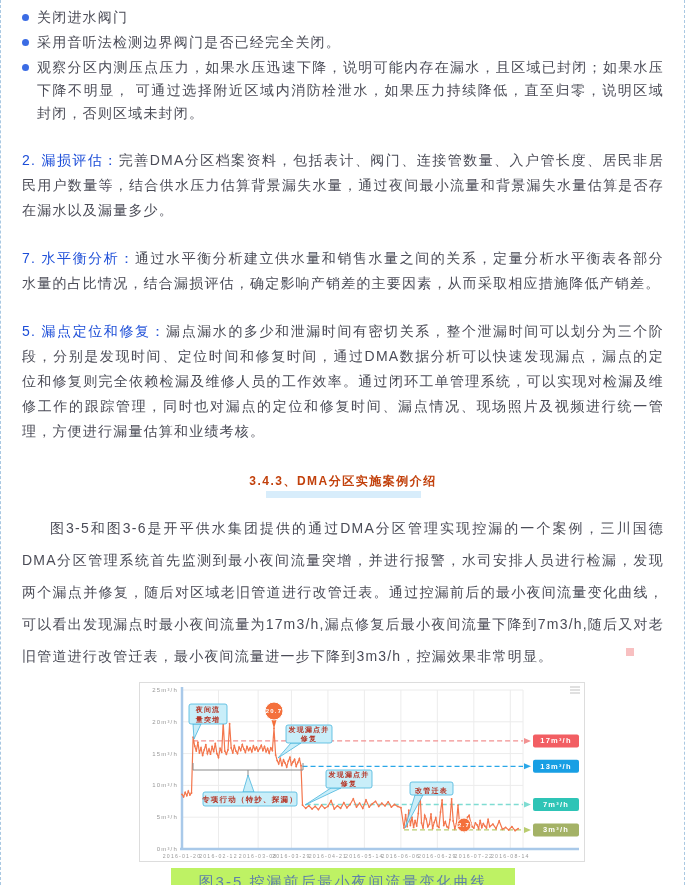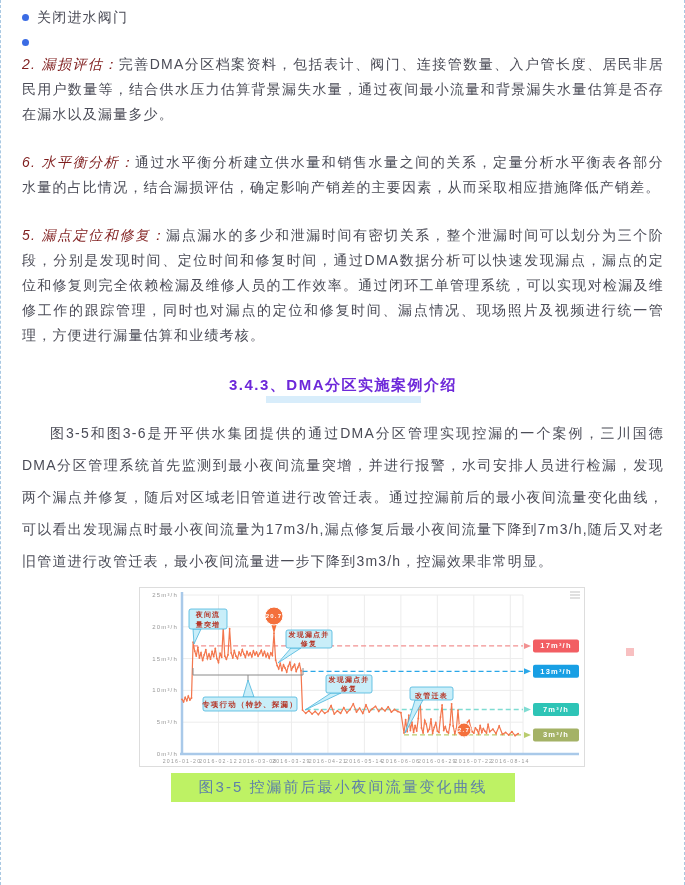--- a/index.html
+++ b/index.html
@@ -7,23 +7,23 @@
     width:685px;height:885px;background:#ffffff;
     font-family:"Liberation Sans",sans-serif;
     color:#4b4c57;position:relative;overflow:hidden;
   }
   .page{position:absolute;inset:0;border-left:1px dashed #a9c8e2;border-right:1px dashed #a9c8e2;}
   .content{padding:6px 20px 17px 21px;font-size:14px;letter-spacing:1.2px;text-align:justify;}
   ul.bullets{list-style:none;margin:0;padding:0;}
   ul.bullets li{position:relative;padding-left:15px;line-height:23px;margin-bottom:2px;}
   .dot{position:absolute;left:0;top:8px;width:7px;height:7px;border-radius:50%;background:#3b6ce4;}
   p.num{margin:23px 0 0 0;line-height:25px;}
-  .plabel{color:#7f1d1d;font-style:italic;}
+  .plabel{color:#1d4ed8;}
   .hwrap{margin-top:28px;text-align:center;}
-  .hwrap h3{display:inline-block;margin:0;font-size:15px;color:#6d28d9;letter-spacing:1.5px;position:relative;z-index:1;}
+  .hwrap h3{display:inline-block;margin:0;font-size:12px;color:#c2410c;letter-spacing:1.5px;position:relative;z-index:1;}
   .hbar{width:155px;height:7px;background:#d8edfb;margin:1px auto 0;}
   p.case{margin:14px 0 0 0;line-height:32px;text-indent:2em;}
   .chart-wrap{margin:10px auto 0;width:408px;position:relative;}
   .chart-wrap svg{display:block;}
   .caption{text-align:center;margin-top:6px;}
   .caption span{display:inline-block;background:#bef264;color:#5f81a8;font-size:15px;letter-spacing:2px;padding:5px 28px;}
   .artifact{position:absolute;right:50px;top:648px;width:8px;height:8px;background:#f8c0c1;}
 </style>
 </head>
 <body>
@@ -31,29 +31,34 @@
 <div class="page">
   <div class="content">
 
     <ul class="bullets">
       <li>
         <span class="dot"></span>
         <span>关闭进水阀门</span>
       </li>
       <li>
         <span class="dot"></span>
+        <span>采用音听法检测边界阀门是否已经完全关闭。</span>
+      </li>
+      <li>
+        <span class="dot"></span>
+        <span>观察分区内测压点压力，如果水压迅速下降，说明可能内存在漏水，且区域已封闭；如果水压下降不明显， 可通过选择附近区域内消防栓泄水，如果压力持续降低，直至归零，说明区域封闭，否则区域未封闭。</span>
       </li>
     </ul>
 
     <p class="num">
       <span class="plabel">2. 漏损评估：</span><span>完善DMA分区档案资料，包括表计、阀门、连接管数量、入户管长度、居民非居民用户数量等，结合供水压力估算背景漏失水量，通过夜间最小流量和背景漏失水量估算是否存在漏水以及漏量多少。</span>
     </p>
 
     <p class="num">
-      <span class="plabel">6. 水平衡分析：</span><span>通过水平衡分析建立供水量和销售水量之间的关系，定量分析水平衡表各部分水量的占比情况，结合漏损评估，确定影响产销差的主要因素，从而采取相应措施降低产销差。</span>
+      <span class="plabel">7. 水平衡分析：</span><span>通过水平衡分析建立供水量和销售水量之间的关系，定量分析水平衡表各部分水量的占比情况，结合漏损评估，确定影响产销差的主要因素，从而采取相应措施降低产销差。</span>
     </p>
 
     <p class="num">
       <span class="plabel">5. 漏点定位和修复：</span><span>漏点漏水的多少和泄漏时间有密切关系，整个泄漏时间可以划分为三个阶段，分别是发现时间、定位时间和修复时间，通过DMA数据分析可以快速发现漏点，漏点的定位和修复则完全依赖检漏及维修人员的工作效率。通过闭环工单管理系统，可以实现对检漏及维修工作的跟踪管理，同时也对漏点的定位和修复时间、漏点情况、现场照片及视频进行统一管理，方便进行漏量估算和业绩考核。</span>
     </p>
 
     <div class="hwrap">
       <h3>3.4.3、DMA分区实施案例介绍</h3>
       <div class="hbar"></div>
     </div>

